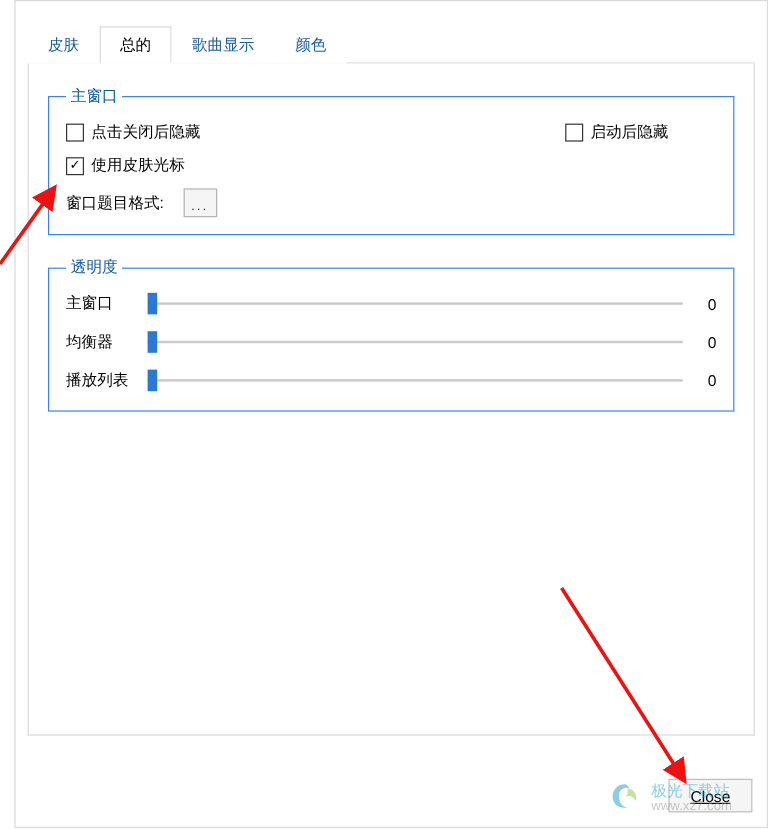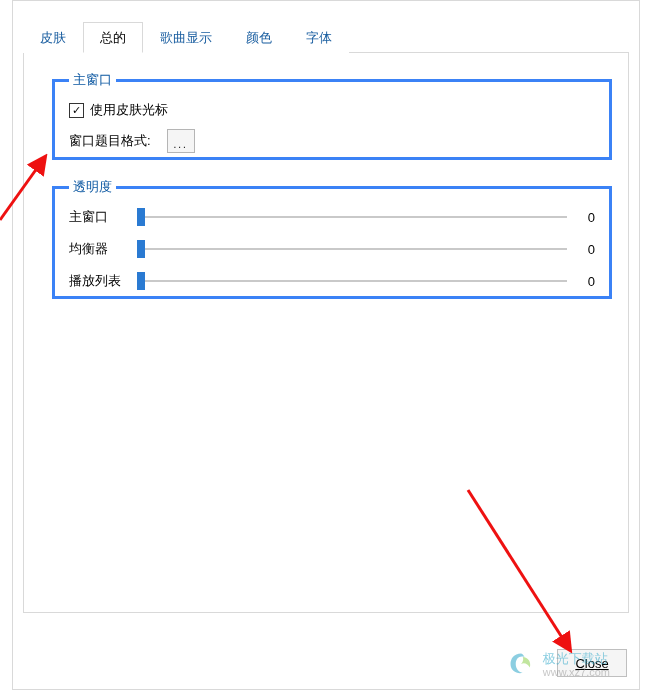--- a/index.html
+++ b/index.html
@@ -49,23 +49,23 @@
   }
   .panel-body {
     border: 1px solid #d9d9d9;
     border-top: none;
     padding: 18px 16px;
     height: 560px;
     background: #fff;
   }
   
   fieldset.group {
-    border: 3px solid #3b82f6;
-    margin: 0 0 18px 12px;
-    padding: 12px 14px 4px 14px;
+    border: 1px solid #3b82f6;
+    margin: 0 0 18px 0;
+    padding: 12px 14px 14px 14px;
   }
   fieldset.group > legend {
     padding: 0 4px;
     font-size: 13px;
     color: #0b57a1;
   }
   
   .cbrow {
     display: flex;
     align-items: center;
@@ -189,28 +189,38 @@
 <body>
 
 <div class="window">
   <div class="content-inset">
 
     <div class="tabs">
       <div class="tab">皮肤</div>
       <div class="tab active">总的</div>
       <div class="tab">歌曲显示</div>
       <div class="tab">颜色</div>
-      <div class="tab">字体</div>
     </div>
 
     <div class="panel-body">
 
       <fieldset class="group">
         <legend>主窗口</legend>
 
+        <div class="cbrow">
+          <span class="cbwrap">
+            <span class="cb"></span>
+            <span>点击关闭后隐藏</span>
+          </span>
+          <span style="flex:1"></span>
+          <span class="cbwrap" style="margin-right:40px">
+            <span class="cb"></span>
+            <span>启动后隐藏</span>
+          </span>
+        </div>
 
         <div class="cbrow">
           <span class="cbwrap">
             <span class="cb checked"></span>
             <span>使用皮肤光标</span>
           </span>
         </div>
 
         <div class="row-title-format">
           <span class="title-format-label">窗口题目格式:</span>

